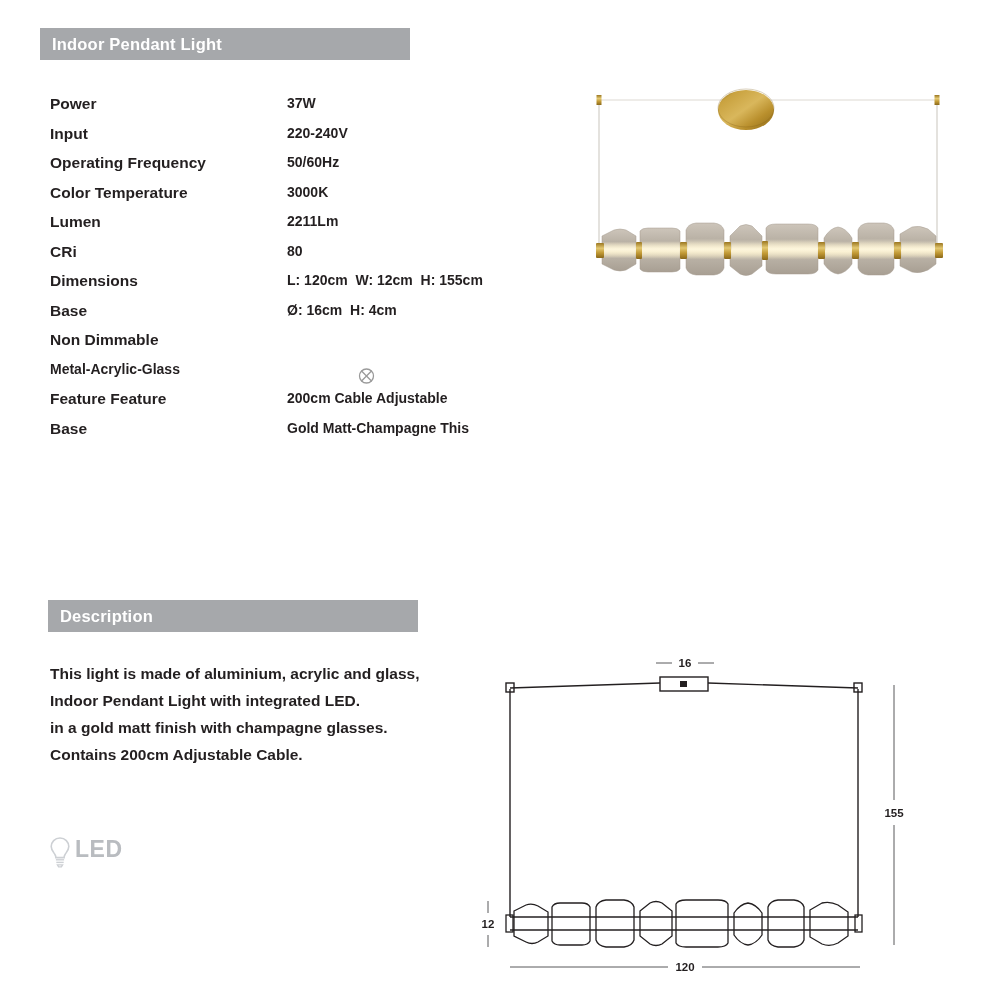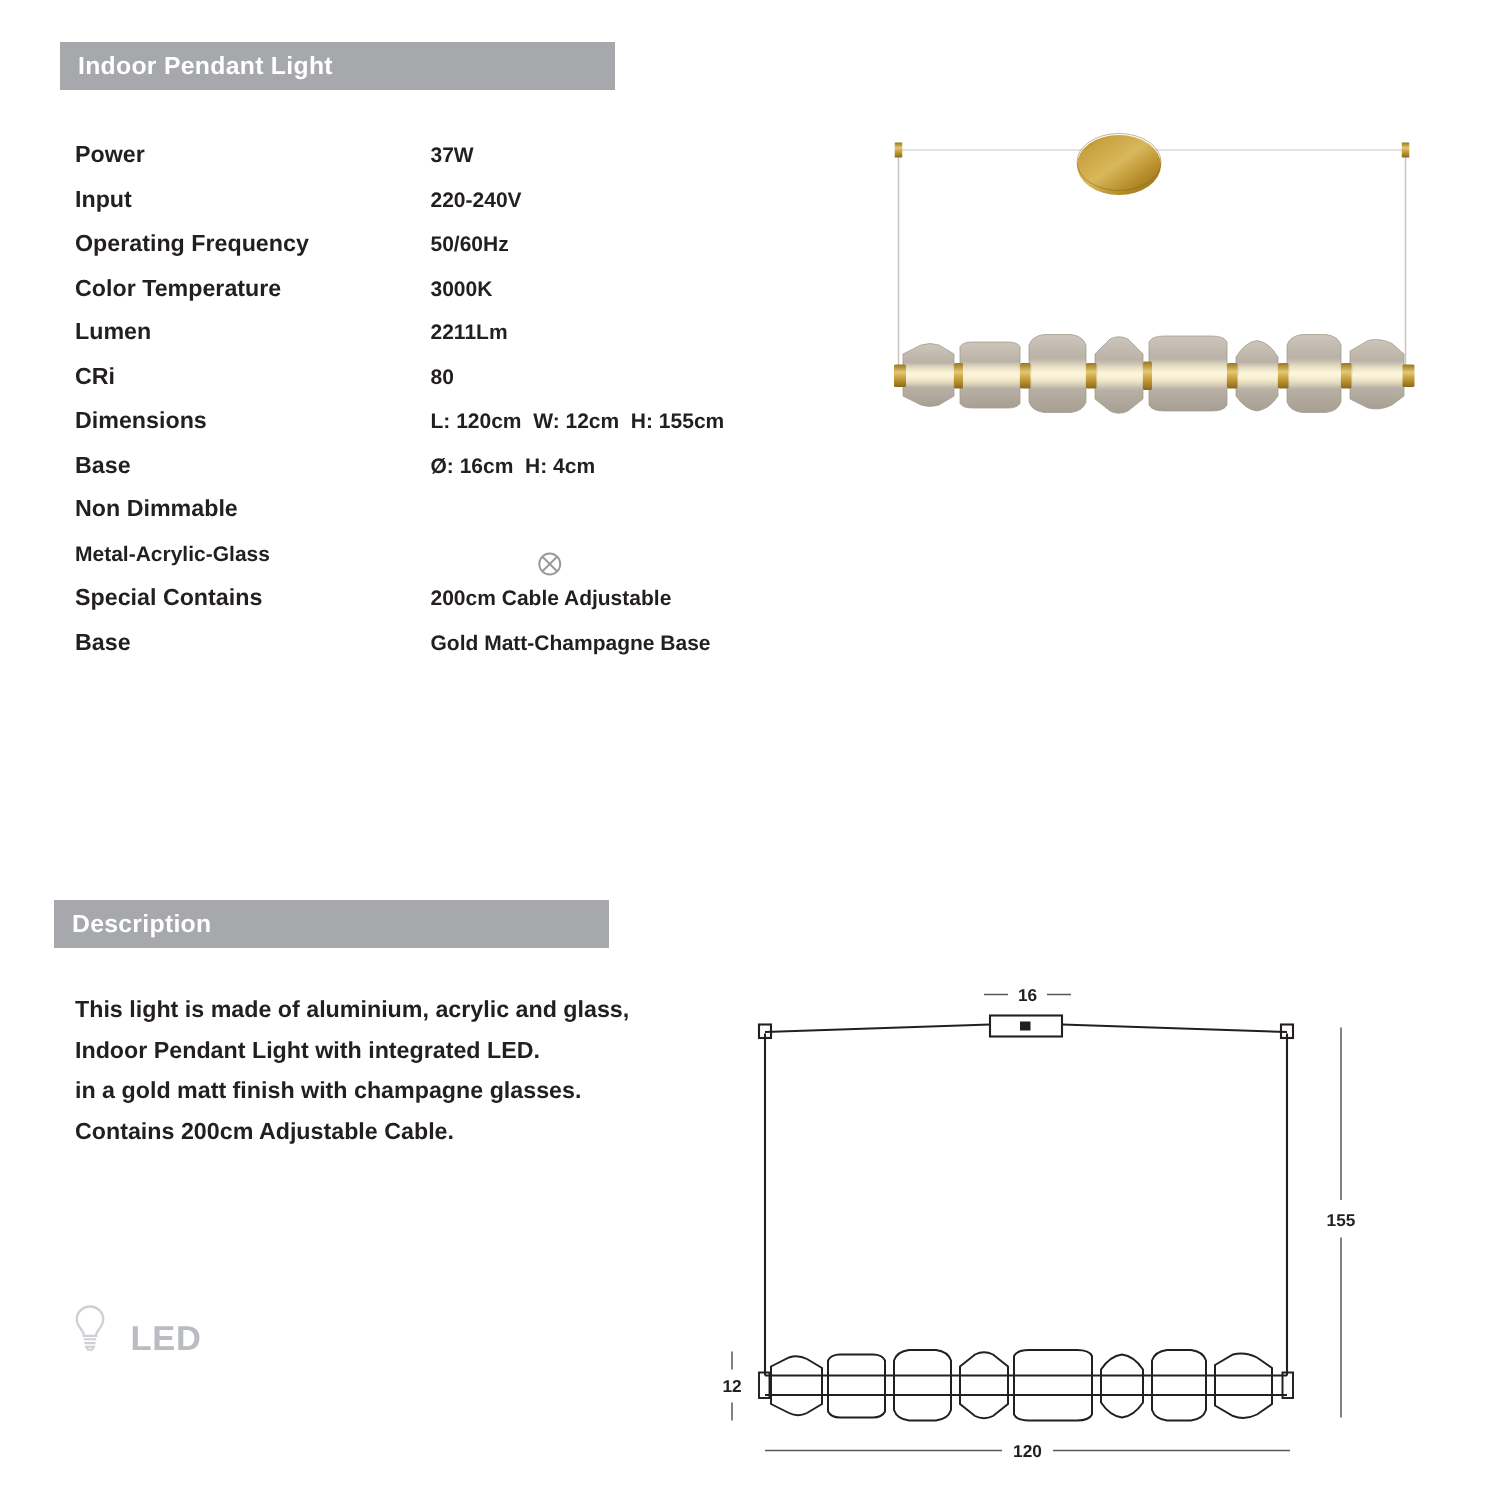--- a/index.html
+++ b/index.html
@@ -28,21 +28,21 @@
     align-items: center;
     padding-left: 12px;
   }
   .section-bar-title {
     color: #ffffff;
     font-size: 16.5px;
     font-weight: 600;
     letter-spacing: 0.2px;
   }
   #spec-bar { left: 40px; top: 28px; width: 370px; }
-  #desc-bar { left: 36px; top: 600px; width: 370px; }
+  #desc-bar { left: 48px; top: 600px; width: 370px; }
 
   
   .spec-table {
     position: absolute;
     left: 50px;
     top: 95px;
     width: 530px;
   }
   .spec-row {
     display: flex;
@@ -87,23 +87,22 @@
     line-height: 27px;
     white-space: pre;
   }
 
   
   .led-badge {
     position: absolute;
     left: 49px;
     top: 836px;
     display: flex;
-    align-items: flex-end;
-    gap: 16px;
-    margin-top: 33px;
+    align-items: flex-start;
+    gap: 4px;
   }
   .led-label {
     font-size: 23px;
     font-weight: 700;
     color: #b9bcc0;
     letter-spacing: 0.5px;
   }
 
   
   .product-photo {
@@ -185,27 +184,27 @@
           </svg>
         </span>
       </span>
     </div>
 
     <div class="spec-row">
       <span class="spec-value">Metal-Acrylic-Glass</span>
     </div>
 
     <div class="spec-row">
-      <span class="spec-label">Special Contains</span>
+      <span class="spec-label">Feature Feature</span>
       <span class="spec-value">200cm Cable Adjustable</span>
     </div>
 
     <div class="spec-row">
       <span class="spec-label">Base</span>
-      <span class="spec-value">Gold Matt-Champagne Base</span>
+      <span class="spec-value">Gold Matt-Champagne This</span>
     </div>
 
   </div>
 
   <div class="product-photo">
     <svg width="390" height="225" viewBox="0 0 390 225">
       <defs>
         <linearGradient id="canopyGrad" x1="0" y1="0" x2="1" y2="1">
           <stop offset="0%" stop-color="#6b4d13"></stop>
           <stop offset="18%" stop-color="#c9a23f"></stop>

